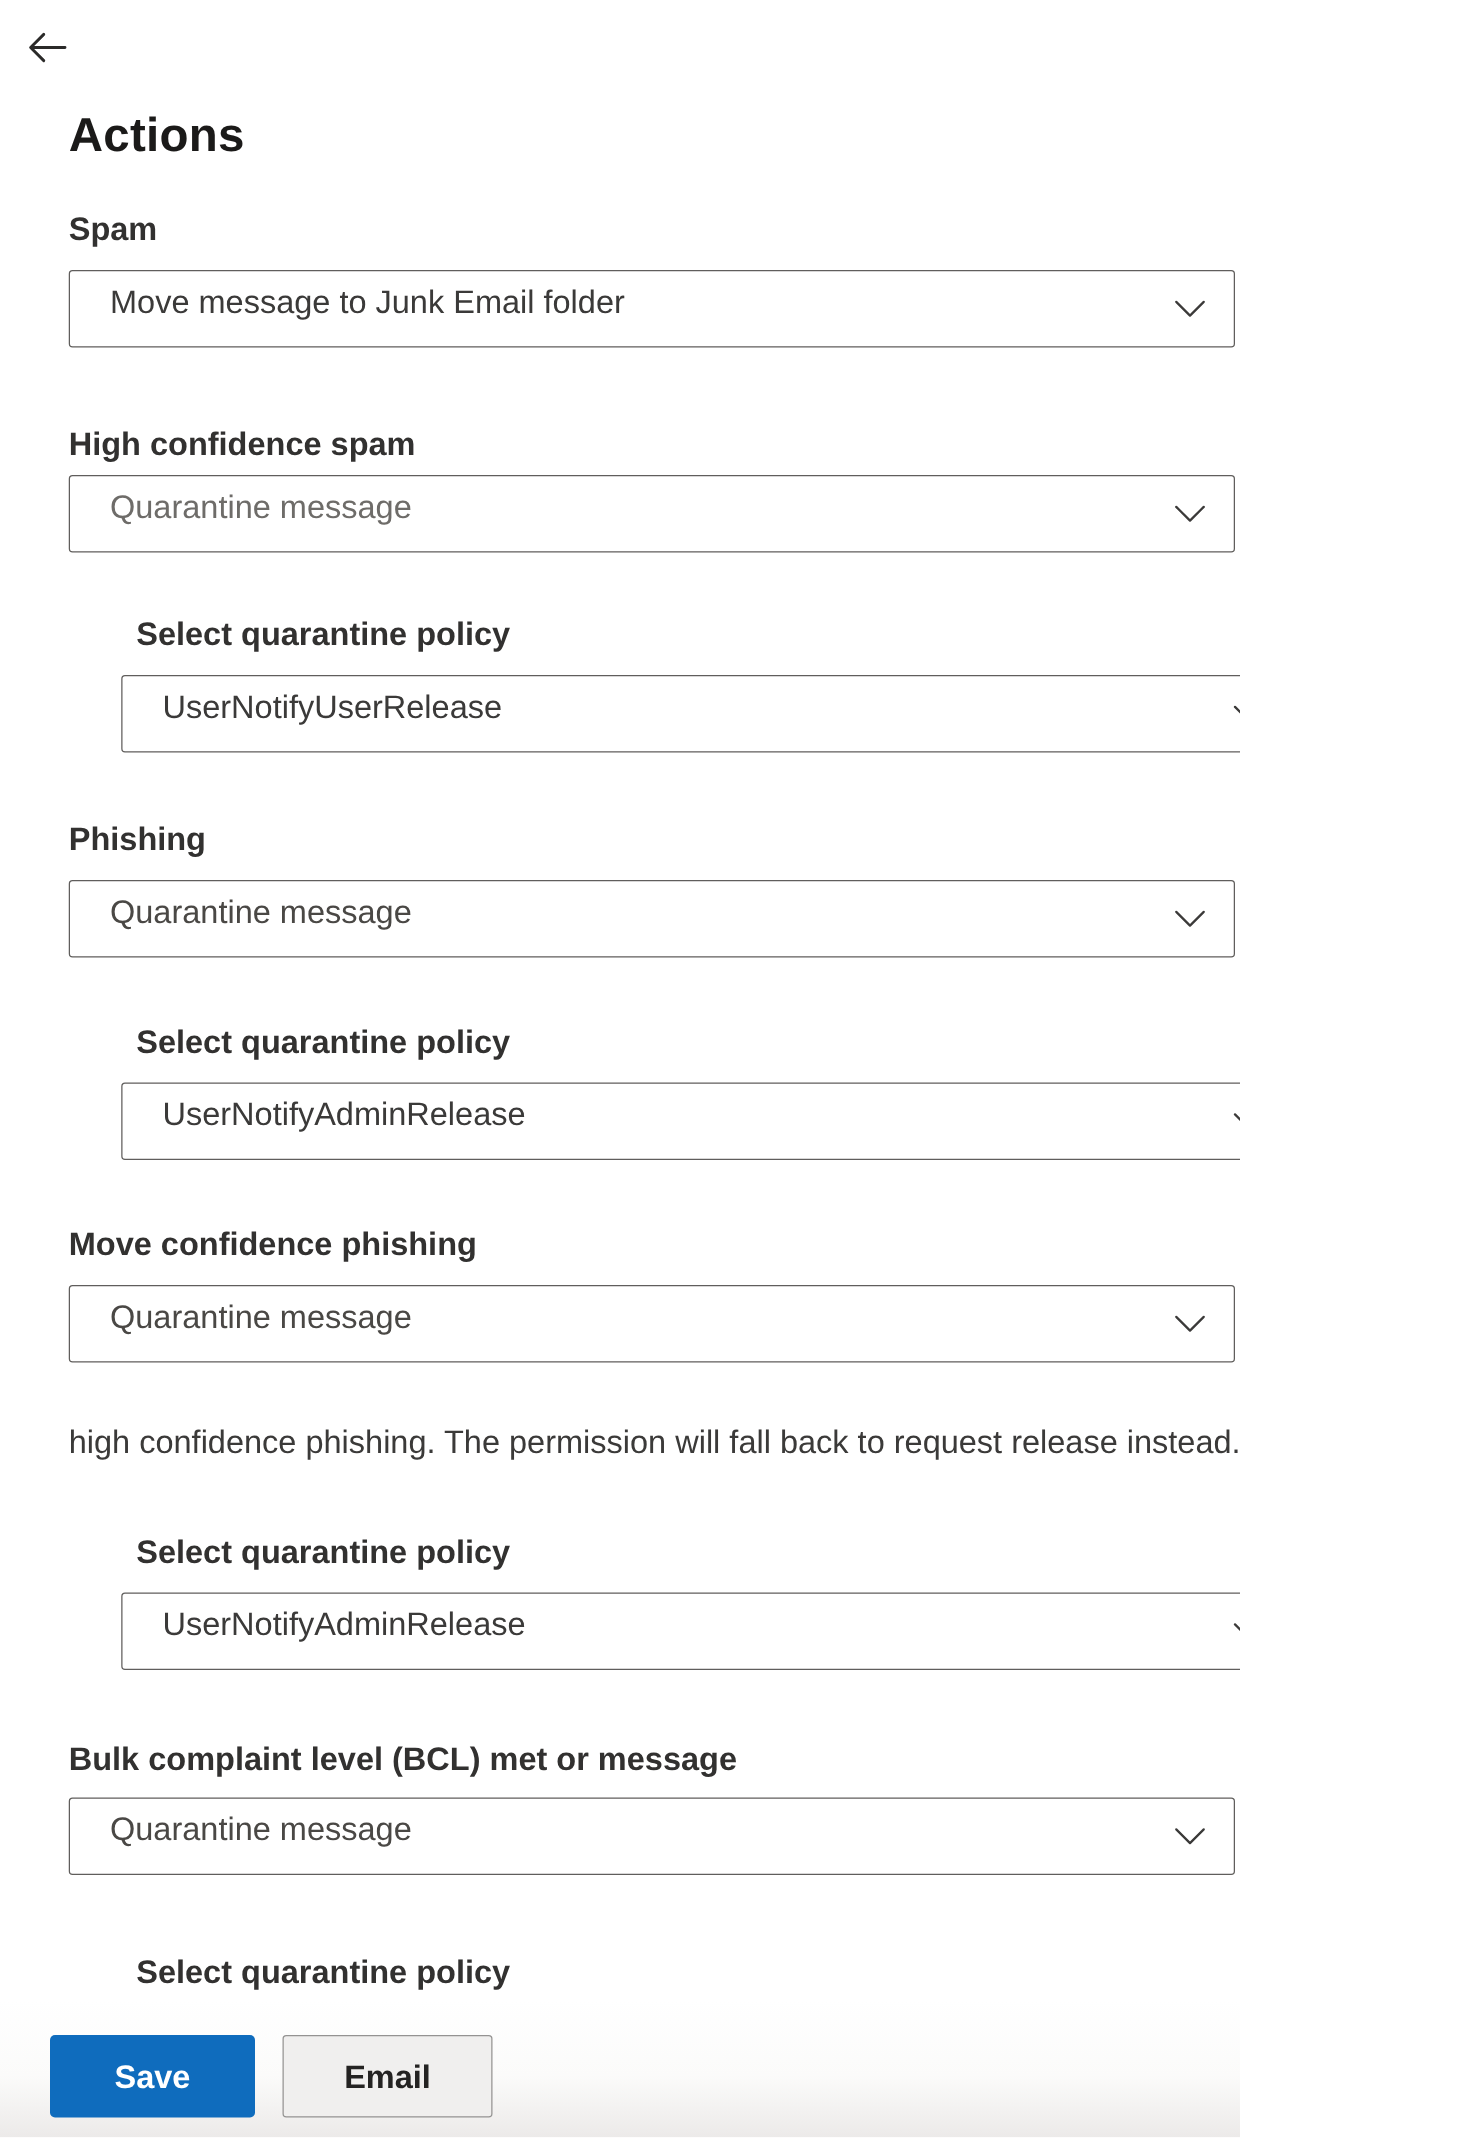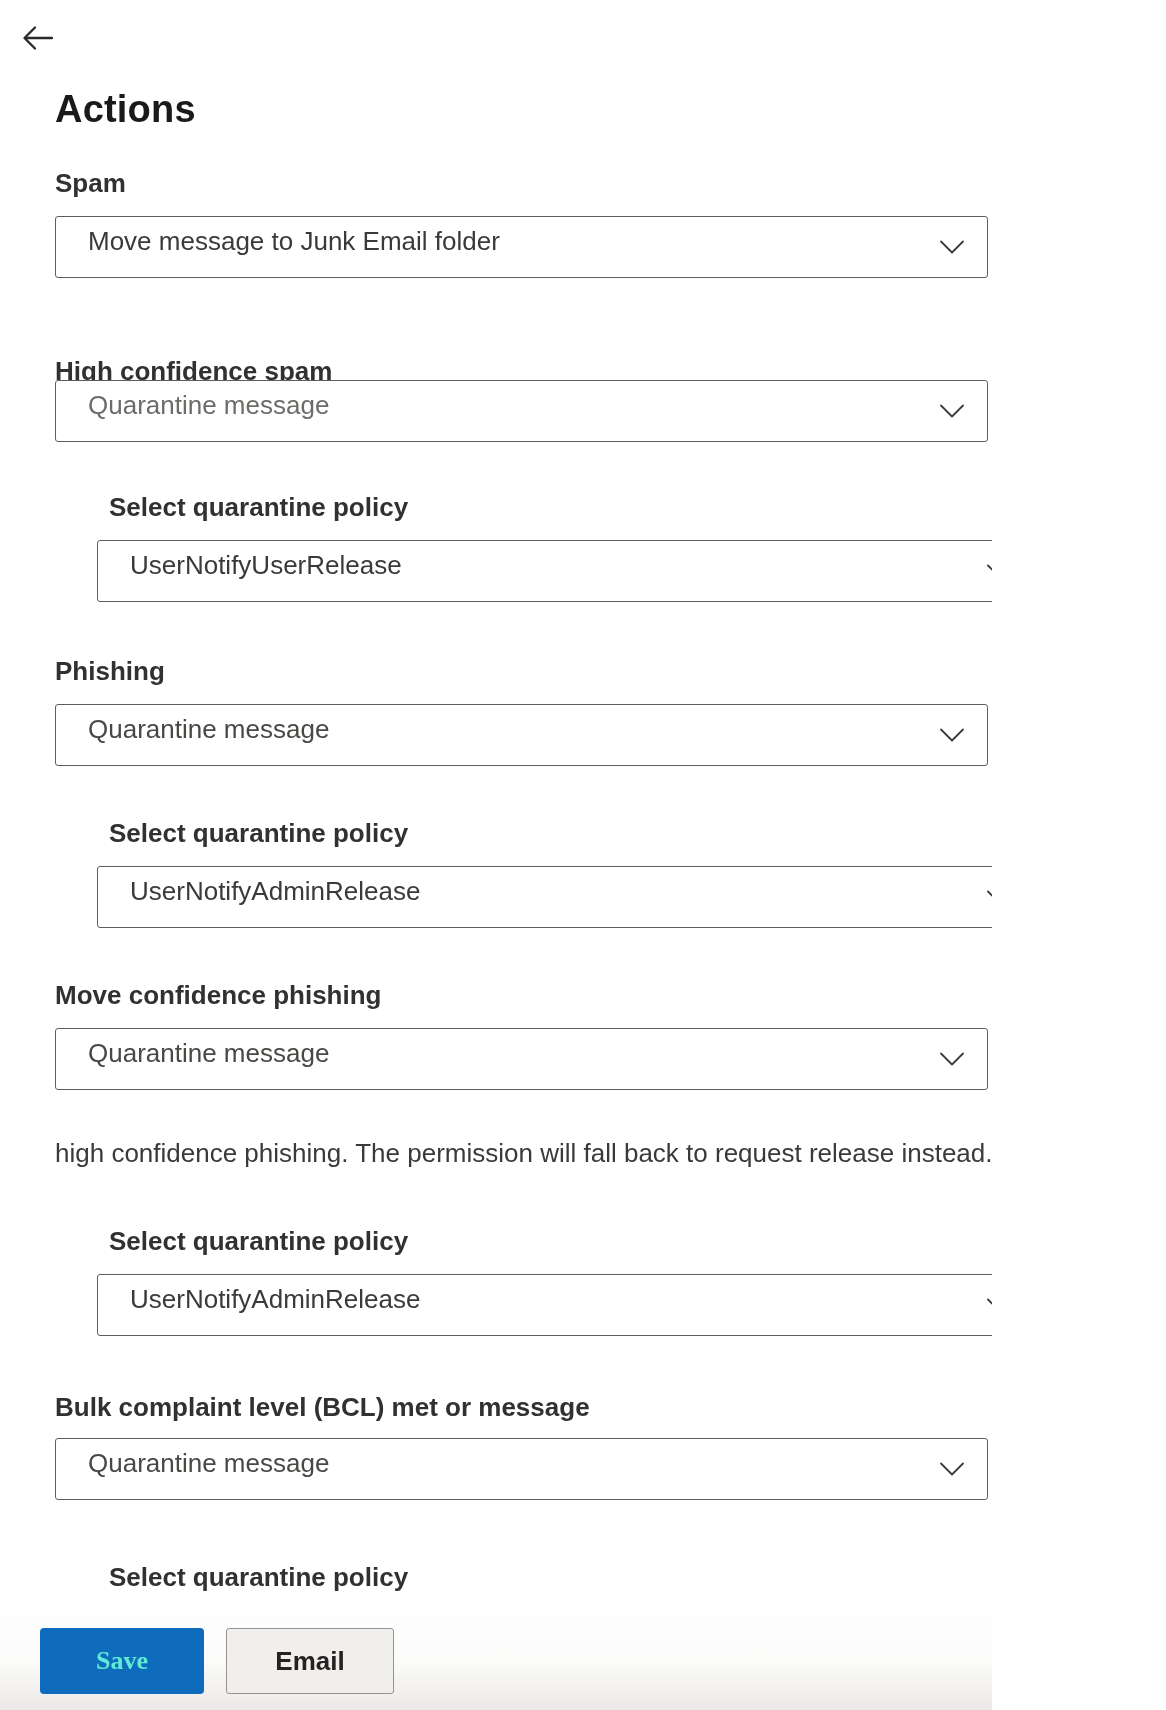--- a/index.html
+++ b/index.html
@@ -53,21 +53,21 @@
   
   .footer{
     position:absolute; left:0; top:1600px; width:1166px; height:110px;
     background:linear-gradient(180deg,#ffffff 0%,#fbfbfa 55%,#eceae9 100%);
   }
   .btn{
     position:absolute; top:28px; height:66px; border-radius:4px;
     font-family:inherit; font-size:26px; font-weight:600; cursor:pointer;
     display:flex; align-items:center; justify-content:center; box-sizing:border-box;
   }
-  #save-btn{left:40px; width:164px; background:#0f6cbd; color:#5eead4; border:none;font-family:Liberation Serif, serif;}
+  #save-btn{left:40px; width:164px; background:#0f6cbd; color:#ffffff; border:none;}
   #cancel-btn{left:226px; width:168px; background:#f0efee; color:#242322; border:1.5px solid #949392; border-radius:3px;}
 
   
   .float-btn{
     position:absolute; left:1048px; width:96px; border:none; cursor:pointer;
     display:flex; align-items:center; justify-content:center;
   }
   #help-btn{top:1410px; height:100px; background:#0e7a80;}
   #feedback-btn{top:1510px; height:95px; background:#242322;}
 
@@ -103,21 +103,21 @@
   <div class="field-label" style="top:168px">Spam</div>
   <div class="dd" style="top:216px" role="combobox">
     <span class="dd-value">Move message to Junk Email folder</span>
     <span class="chev">
       <svg width="26" height="15" viewBox="0 0 26 15" fill="none">
           <path d="M2 2 L13 13 L24 2" stroke="#3b3a39" stroke-width="1.8" fill="none" stroke-linecap="round" stroke-linejoin="round"></path>
         </svg>
     </span>
   </div>
 
-  <div class="field-label" style="top:356px">High confidence spam</div>
+  <div class="field-label" style="top:340px">High confidence spam</div>
   <div class="dd" style="top:380px" role="combobox">
     <span class="dd-value mutedv">Quarantine message</span>
     <span class="chev">
       <svg width="26" height="15" viewBox="0 0 26 15" fill="none">
           <path d="M2 2 L13 13 L24 2" stroke="#3b3a39" stroke-width="1.8" fill="none" stroke-linecap="round" stroke-linejoin="round"></path>
         </svg>
     </span>
   </div>
 
   <div class="field-label sub" style="top:492px">Select quarantine policy</div>

